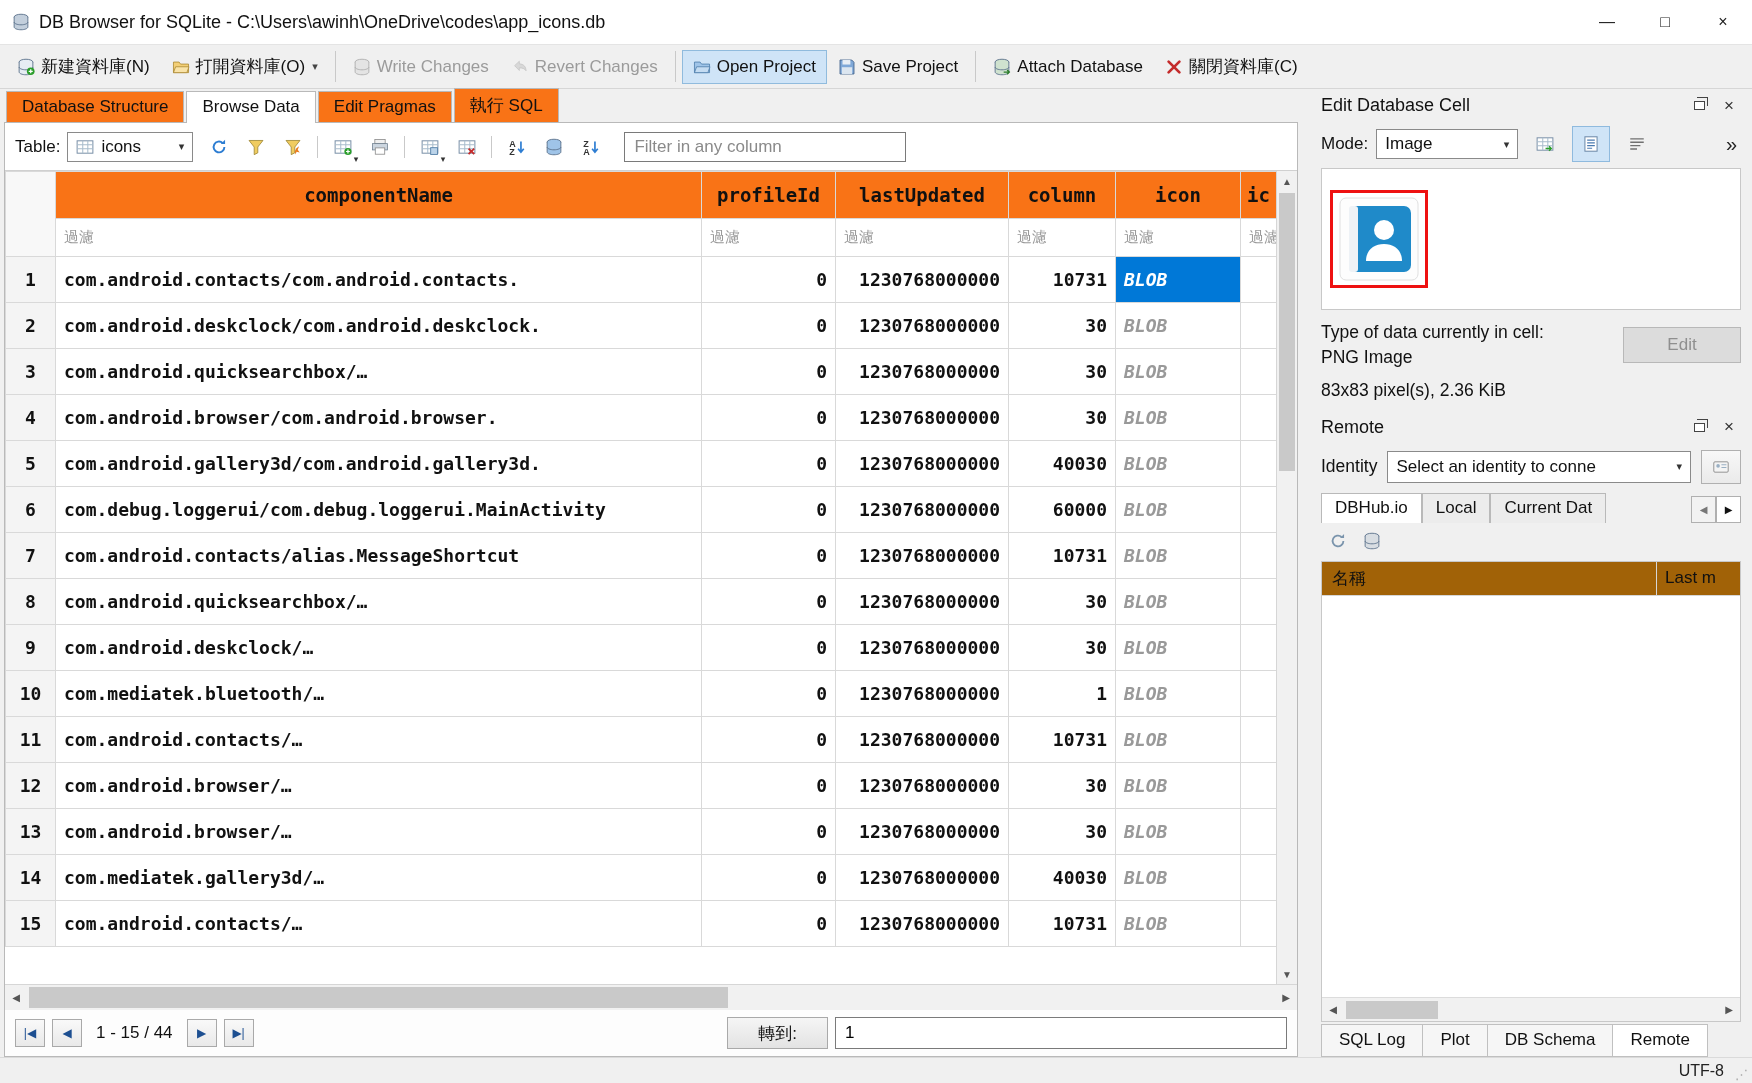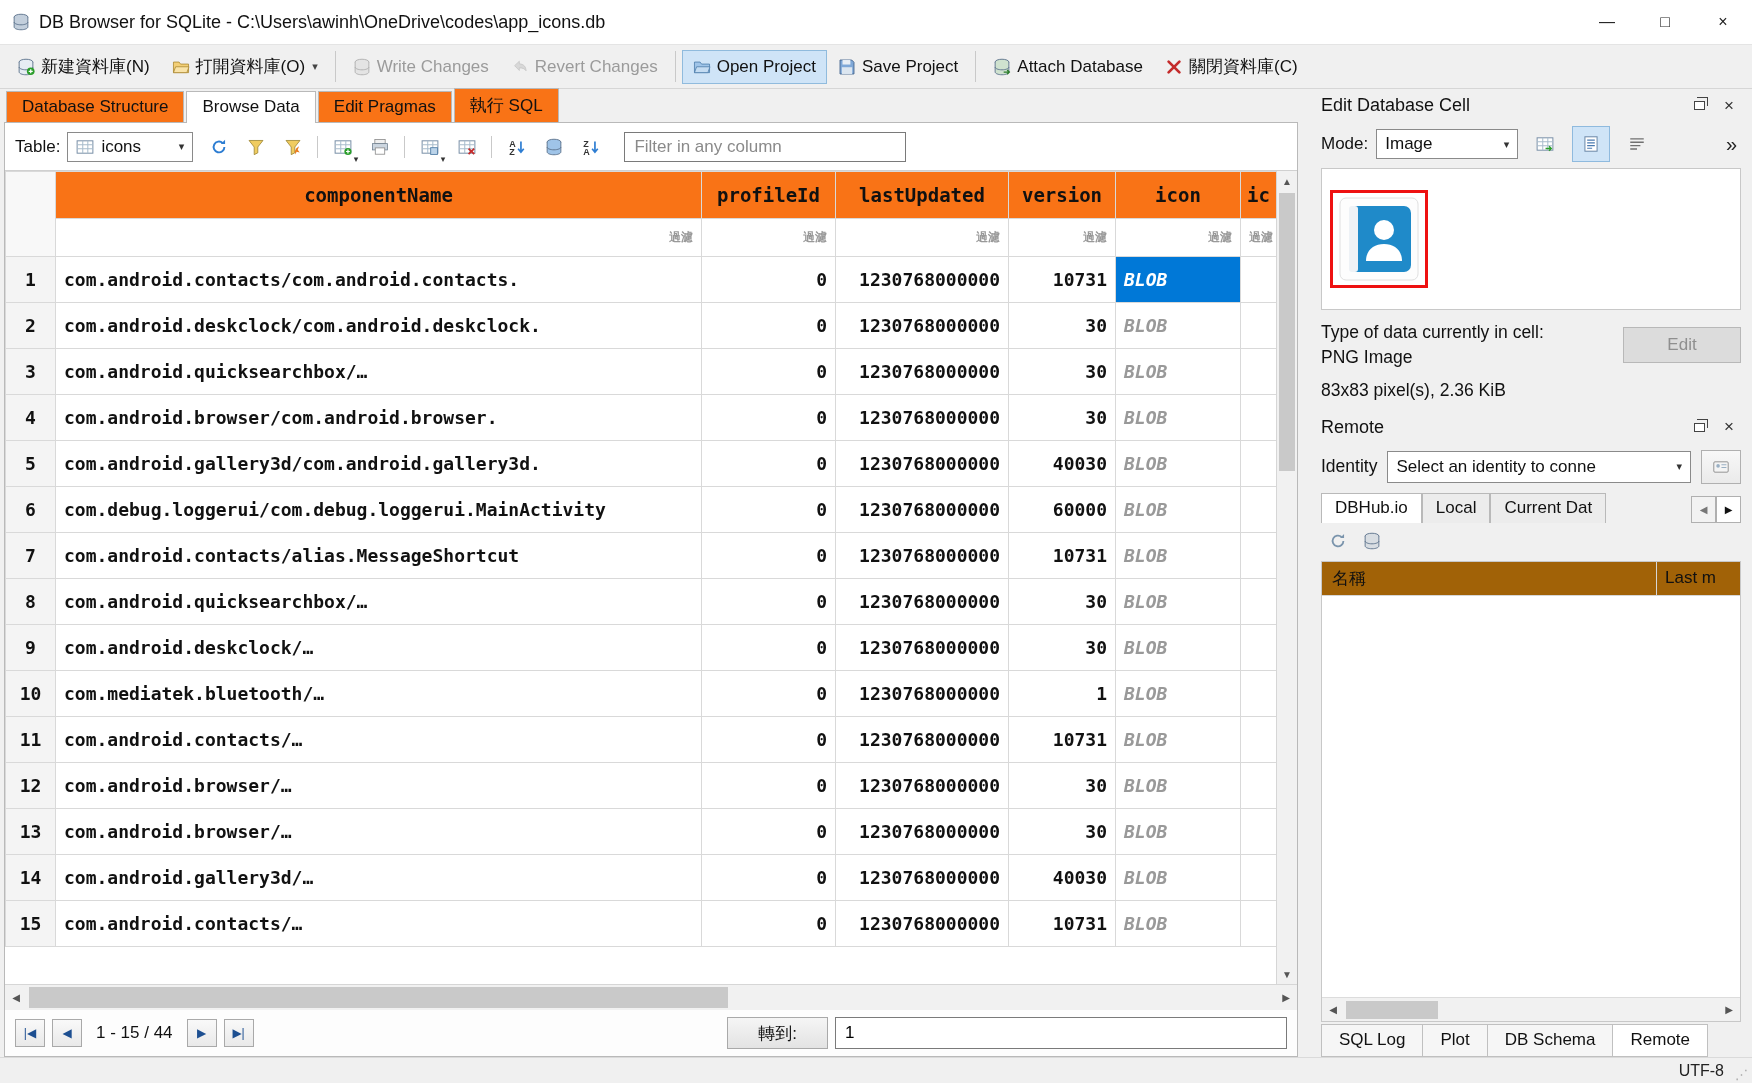--- a/index.html
+++ b/index.html
@@ -48,21 +48,21 @@
   .filter-input{margin-left:8px;width:282px;height:30px;border:1px solid #7a7a7a;font-size:17px;padding:0 9px;font-family:inherit;color:#111;}
   .filter-input::placeholder{color:#8a8a8a;}
 
   
   .grid-area{flex:1;display:flex;min-height:0;border-top:1px solid #d0d0d0;}
   .grid-scroll{width:1271px;overflow:visible;flex:none;}
   table.grid{border-collapse:collapse;table-layout:fixed;width:1271px;font-family:"DejaVu Sans Mono",monospace;}
   .grid th{font-size:19px;font-weight:bold;height:47px;border:1px solid #d9d9d9;background:#f97316;position:relative;overflow:visible;white-space:nowrap;}
   .grid th.corner{background:#f8f8f8;}
   .grid td{border:1px solid #d9d9d9;font-size:18px;font-weight:bold;height:46px;padding:0 8px;overflow:hidden;white-space:nowrap;}
-  .grid td.filter-cell{height:38px;font-family:"Liberation Sans",sans-serif;font-weight:bold;font-size:12px;color:#999;text-align:right;}
+  .grid td.filter-cell{height:38px;font-family:"Liberation Sans",sans-serif;font-weight:normal;font-size:15px;color:#999;}
   .grid td.rownum{background:#f4f4f4;text-align:center;padding:0 4px;}
   .grid td.blob{color:var(--blob);font-style:italic;}
   .grid td.selected{background:var(--selection);color:#fff;}
 
   
   .vscroll{width:21px;background:#f1f1f1;border-left:1px solid #d6d6d6;display:flex;flex-direction:column;flex:none;}
   .vs-btn{height:20px;display:flex;align-items:center;justify-content:center;font-size:10px;color:#555;flex:none;}
   .vs-track{flex:1;position:relative;}
   .vs-thumb{position:absolute;top:2px;left:2px;right:2px;height:36%;background:#c9c9c9;}
   .hscroll{height:26px;background:#f1f1f1;border-top:1px solid #d6d6d6;display:flex;align-items:center;flex:none;}
@@ -362,21 +362,21 @@
                   <col style="width: 107px;">
                   <col style="width: 125px;">
                   <col style="width: 36px;">
                 </colgroup>
               <thead>
                   <tr>
                     <th class="corner" rowspan="2"></th>
                     <th class="col-h">componentName</th>
                     <th class="col-h">profileId</th>
                     <th class="col-h">lastUpdated</th>
-                    <th class="col-h">version</th>
+                    <th class="col-h">column</th>
                     <th class="col-h">icon</th>
                     <th class="col-h">ic</th>
                   </tr>
                   <tr>
                     <td class="filter-cell">過濾</td>
                     <td class="filter-cell">過濾</td>
                     <td class="filter-cell">過濾</td>
                     <td class="filter-cell">過濾</td>
                     <td class="filter-cell">過濾</td>
                     <td class="filter-cell">過濾</td>
@@ -495,21 +495,21 @@
                     <td class="rownum">13</td>
                     <td style="text-align: left;">com.android.browser/…</td>
                     <td style="text-align: right;">0</td>
                     <td style="text-align: right;">1230768000000</td>
                     <td style="text-align: right;">30</td>
                     <td class="blob" style="text-align: left;">BLOB</td>
                     <td></td>
                   </tr>
                   <tr>
                     <td class="rownum">14</td>
-                    <td style="text-align: left;">com.android.gallery3d/…</td>
+                    <td style="text-align: left;">com.mediatek.gallery3d/…</td>
                     <td style="text-align: right;">0</td>
                     <td style="text-align: right;">1230768000000</td>
                     <td style="text-align: right;">40030</td>
                     <td class="blob" style="text-align: left;">BLOB</td>
                     <td></td>
                   </tr>
                   <tr>
                     <td class="rownum">15</td>
                     <td style="text-align: left;">com.android.contacts/…</td>
                     <td style="text-align: right;">0</td>

